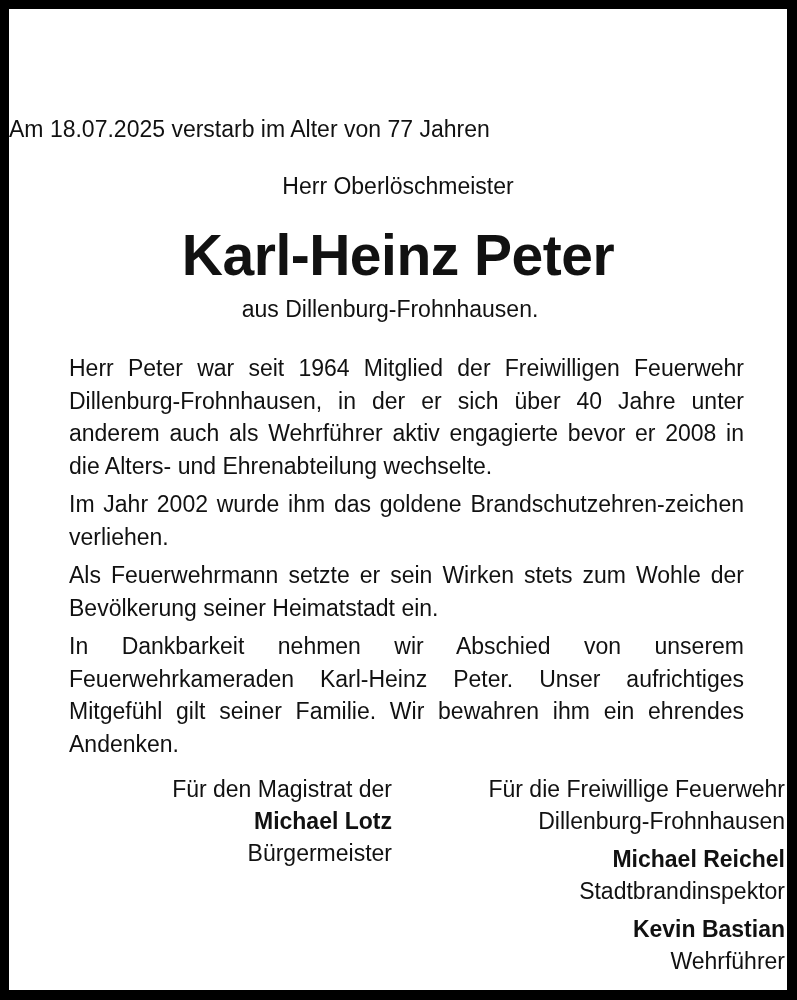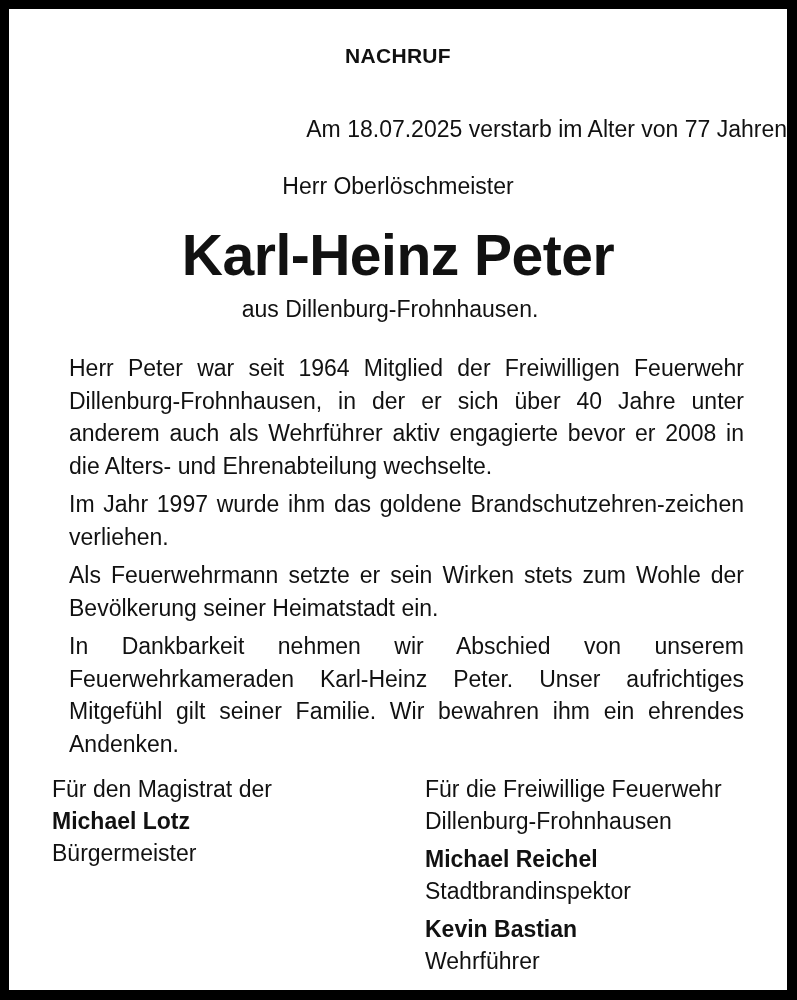--- a/index.html
+++ b/index.html
@@ -20,21 +20,21 @@
   }
   .heading {
     position: absolute; top: 35px; left: 0; right: 0;
     text-align: center;
     font-weight: bold;
     font-size: 21px;
     letter-spacing: 0.3px;
   }
   .intro {
     position: absolute; top: 107px; left: 0; right: 0;
-    text-align: right;
+    text-align: left;
     font-size: 23px;
   }
   .title-rank {
     position: absolute; top: 164px; left: 0; right: 0;
     text-align: center;
     font-size: 23px;
   }
   .name {
     position: absolute; top: 205px; left: 0; right: 0;
     text-align: center;
@@ -53,40 +53,39 @@
     font-size: 23px;
     line-height: 32.5px;
     text-align: justify;
   }
   .body p { margin: 0 0 6px 17px; }
   .sigs {
     position: absolute; top: 764px; left: 43px; width: 700px;
     font-size: 23px;
     line-height: 32px;
   }
-  .sig-col { position: absolute; top: 0; }
+  .sig-col { position: absolute; top: 0; text-align: right; }
   .sig-col.left { left: 0; width: 340px; }
   .sig-col.right { left: 373px; width: 360px; }
   .org { margin-bottom: 6px; }
   .person { font-weight: bold; }
   .role { margin-bottom: 6px; }
 </style>
 </head>
 <body>
 
 <div class="page">
-  <div class="heading">NACHRUF</div>
   <div class="intro">Am 18.07.2025 verstarb im Alter von 77 Jahren</div>
   <div class="title-rank">Herr Oberlöschmeister</div>
   <div class="name">Karl-Heinz Peter</div>
   <div class="origin">aus Dillenburg-Frohnhausen.</div>
 
   <div class="body">
     <p>Herr Peter war seit 1964 Mitglied der Freiwilligen Feuerwehr Dillenburg-Frohnhausen, in der er sich über 40 Jahre unter anderem auch als Wehrführer aktiv engagierte bevor er 2008 in die Alters- und Ehrenabteilung wechselte.</p>
-    <p>Im Jahr 1997 wurde ihm das goldene Brandschutzehren-zeichen verliehen.</p>
+    <p>Im Jahr 2002 wurde ihm das goldene Brandschutzehren-zeichen verliehen.</p>
     <p>Als Feuerwehrmann setzte er sein Wirken stets zum Wohle der Bevölkerung seiner Heimatstadt ein.</p>
     <p>In Dankbarkeit nehmen wir Abschied von unserem Feuerwehrkameraden Karl-Heinz Peter. Unser aufrichtiges Mitgefühl gilt seiner Familie. Wir bewahren ihm ein ehrendes Andenken.</p>
   </div>
 
   <div class="sigs">
     <div class="sig-col left">
       <div>Für den Magistrat der</div>
       <div class="person">Michael Lotz</div>
       <div class="role">Bürgermeister</div>
     </div>

